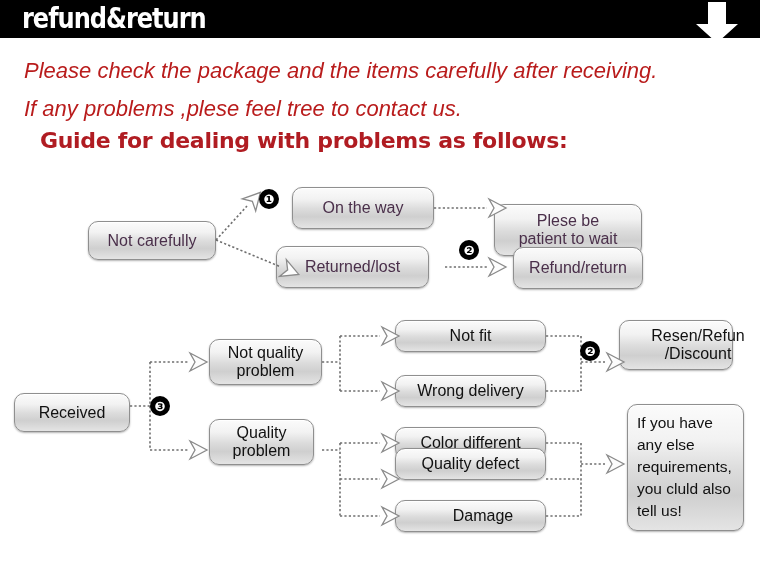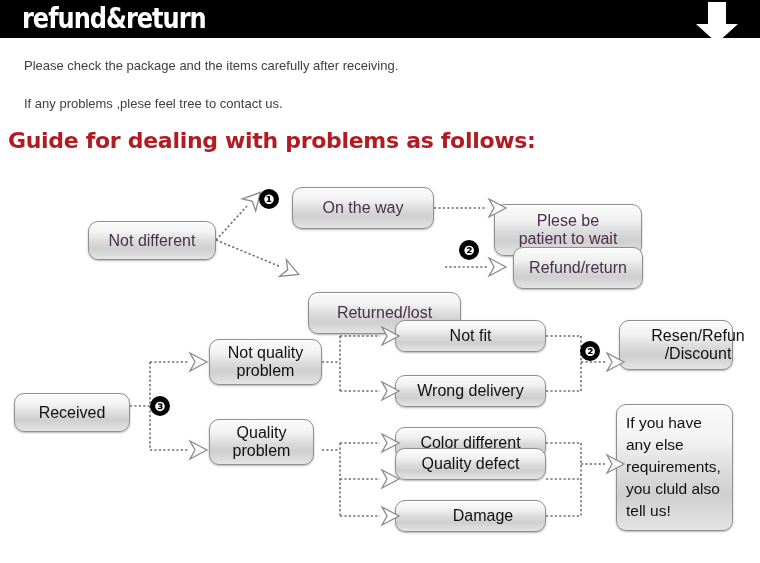--- a/index.html
+++ b/index.html
@@ -37,31 +37,32 @@
   }
   #header-arrow {
     position: absolute;
     left: 693px; top: 2px;
     width: 48px; height: 42px;
   }
 
   
   .intro-line {
     position: absolute;
-    color: #404040;
+    color: #b91c1c;
     font-family: "Liberation Sans", sans-serif;
-    font-size: 13px;
+    font-size: 22px;
     white-space: nowrap;
+    font-style: italic;
   }
   #intro-line-1 { left: 24px; top: 58px; }
   #intro-line-2 { left: 24px; top: 96px; }
 
   #guide-heading {
     position: absolute;
-    left: 8px; top: 128px;
+    left: 40px; top: 128px;
     color: #b01c22;
     font-family: "DejaVu Sans", sans-serif;
     font-weight: bold;
     font-size: 22px;
     letter-spacing: -0.3px;
     white-space: nowrap;
   }
 
   
   .fbox {
@@ -84,20 +85,21 @@
     white-space: pre-line;
   }
   .fbox.purple { color: #4a2f4a; }
   .fbox.tall-text {
     align-items: flex-start;
     justify-content: flex-start;
     text-align: left;
     padding: 7px 0 0 9px;
     line-height: 1.42;
     font-size: 15.5px;
+    margin-left: 11px;
   }
 
   
   .num-badge {
     position: absolute;
     width: 20px; height: 20px;
     border-radius: 50%;
     background: #000000;
     color: #ffffff;
     font-family: "DejaVu Sans", sans-serif;
@@ -192,25 +194,25 @@
   <use href="#ah" transform="translate(607,362)"></use>
 
   <path class="conn" d="M546,443 L581,443"></path>
   <path class="conn" d="M546,479 L581,479"></path>
   <path class="conn" d="M546,516 L581,516"></path>
   <path class="conn" d="M581,443 L581,516"></path>
   <path class="conn" d="M581,464 L605,464"></path>
   <use href="#ah" transform="translate(607,464)"></use>
 </svg>
 
-<div class="fbox purple" style="left:88px; top:221px; width:128px; height:39px;">Not different</div>
+<div class="fbox purple" style="left:88px; top:221px; width:128px; height:39px;">Not carefully</div>
 
 <div class="fbox purple" style="left:292px; top:187px; width:142px; height:42px;">On the way</div>
 
-<div class="fbox purple" style="left:308px; top:246px; width:153px; height:42px;margin-top:46px;">Returned/lost</div>
+<div class="fbox purple" style="left:276px; top:246px; width:153px; height:42px;">Returned/lost</div>
 
 <div class="fbox purple" style="left:494px; top:176px; width:148px; height:52px;margin-top:28px;">Plese be
 patient to wait</div>
 
 <div class="fbox purple" style="left:513px; top:247px; width:130px; height:42px;">Refund/return</div>
 
 <div class="num-badge" style="left:259px; top:189px;">❶</div>
 <div class="num-badge" style="left:459px; top:240px;">❷</div>
 
 <div class="fbox" style="left:14px; top:387px; width:116px; height:39px;margin-top:6px;">Received</div>

